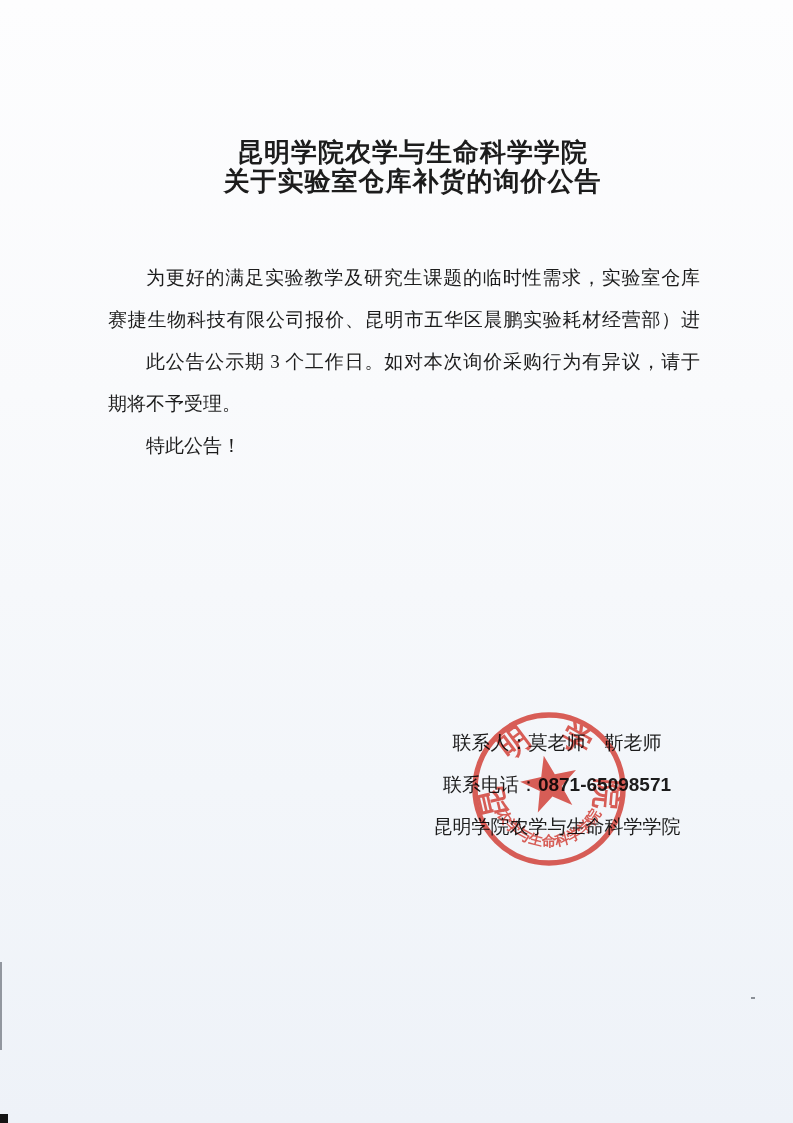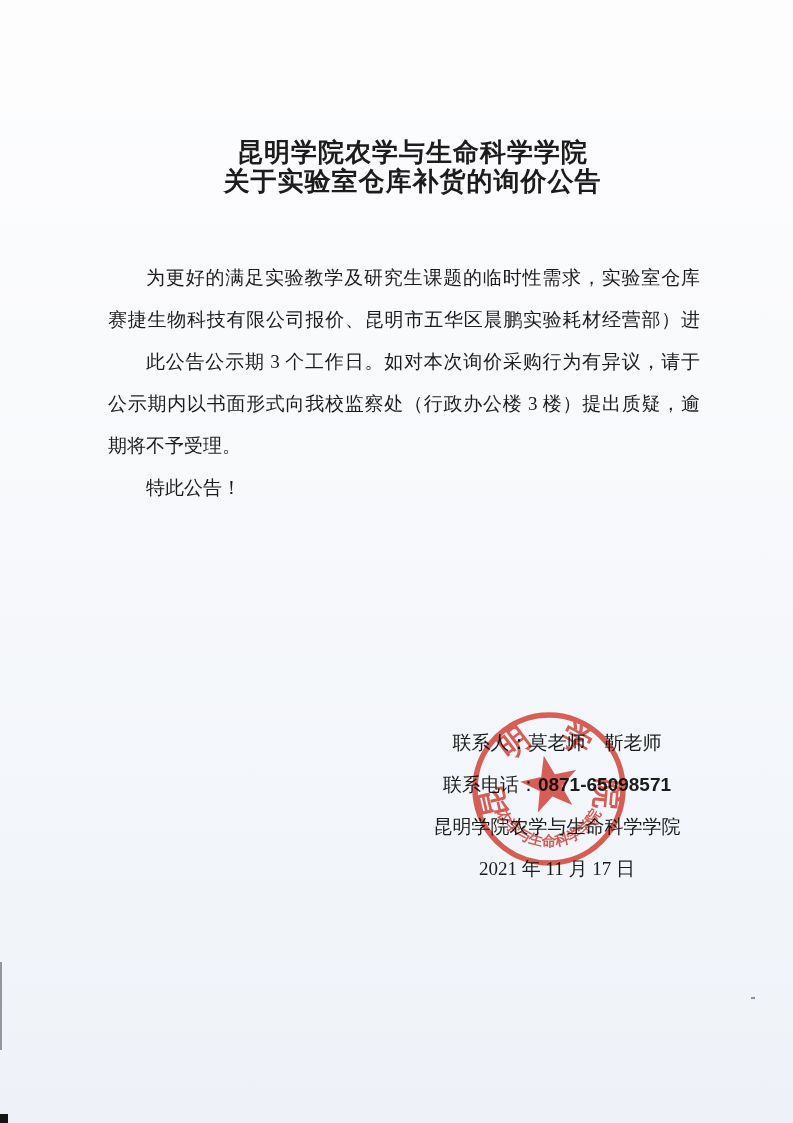--- a/index.html
+++ b/index.html
@@ -59,32 +59,30 @@
 <div class="page">
 
   <div class="title-line title-1">昆明学院农学与生命科学学院</div>
 
   <div class="title-line title-2">关于实验室仓库补货的询价公告</div>
 
   <div class="doc-body" id="doc-body">
       <div class="body-line indent">为更好的满足实验教学及研究生课题的临时性需求，实验室仓库</div>
       <div class="body-line">赛捷生物科技有限公司报价、昆明市五华区晨鹏实验耗材经营部）进</div>
       <div class="body-line indent">此公告公示期 3 个工作日。如对本次询价采购行为有异议，请于</div>
-      <div class="body-line">公示期内以书面形式向我校监察处（行政办公楼 3 楼）提出质疑，逾</div>
       <div class="body-line lastline">期将不予受理。</div>
       <div class="body-line indent lastline">特此公告！</div>
     </div>
 
   <div class="signature">
     <div class="sig-line">联系人：莫老师　靳老师</div>
     <div class="sig-line">
       <span>联系电话：</span><span class="phone-number">0871-65098571</span>
     </div>
     <div class="sig-line">昆明学院农学与生命科学学院</div>
-    <div class="sig-line">2021 年 11 月 17 日</div>
   </div>
 
   <svg class="seal" id="seal-svg" viewBox="0 0 172 172">
       <circle cx="85" cy="85" r="74" fill="none" stroke="#dc3d33" stroke-width="5.5"></circle>
       <polygon points="79.76,51.66 77.23,73.10 56.16,77.86 75.78,86.90 73.80,108.41 88.45,92.54 108.29,101.07 97.74,82.23 111.98,66.00 90.80,70.22" fill="#dc3d33"></polygon>
       <text transform="translate(28.49 98.05) rotate(-103.00)" text-anchor="middle" dominant-baseline="central" font-size="30" font-weight="bold" fill="#dc3d33" font-family="&quot;Liberation Serif&quot;,&quot;DejaVu Serif&quot;,serif">昆</text>
       <text transform="translate(50.09 38.68) rotate(-37.00)" text-anchor="middle" dominant-baseline="central" font-size="30" font-weight="bold" fill="#dc3d33" font-family="&quot;Liberation Serif&quot;,&quot;DejaVu Serif&quot;,serif">明</text>
       <text transform="translate(113.12 34.27) rotate(29.00)" text-anchor="middle" dominant-baseline="central" font-size="30" font-weight="bold" fill="#dc3d33" font-family="&quot;Liberation Serif&quot;,&quot;DejaVu Serif&quot;,serif">学</text>
       <text transform="translate(142.78 90.06) rotate(95.00)" text-anchor="middle" dominant-baseline="central" font-size="30" font-weight="bold" fill="#dc3d33" font-family="&quot;Liberation Serif&quot;,&quot;DejaVu Serif&quot;,serif">院</text>
       <text transform="translate(40.90 112.56) rotate(58.00)" text-anchor="middle" dominant-baseline="central" font-size="14.5" font-weight="bold" fill="#dc3d33" font-family="&quot;Liberation Serif&quot;,&quot;DejaVu Serif&quot;,serif">农</text>

